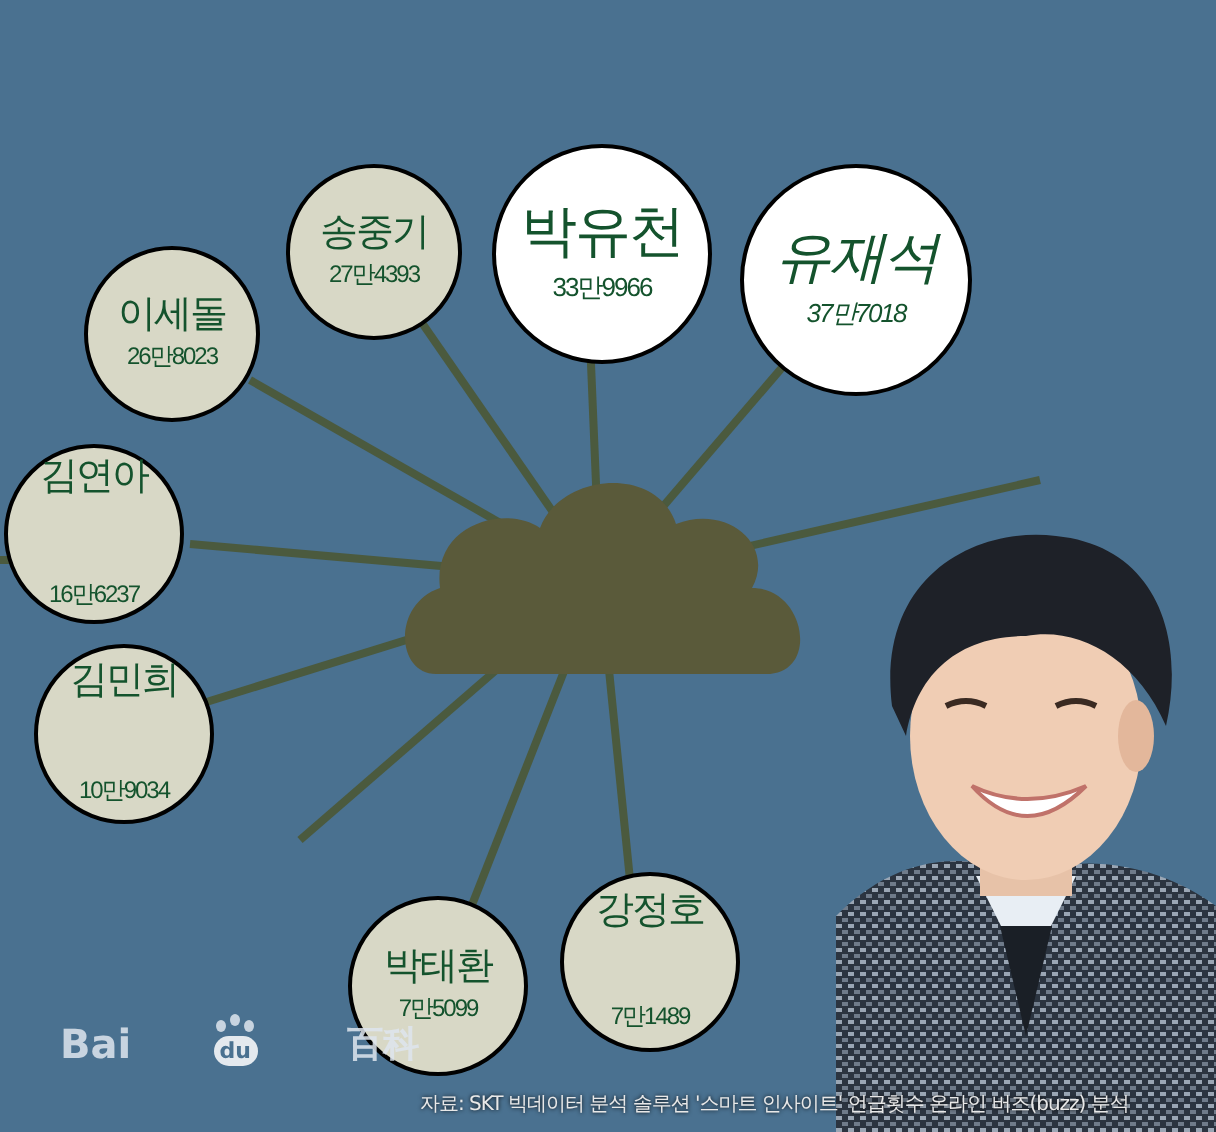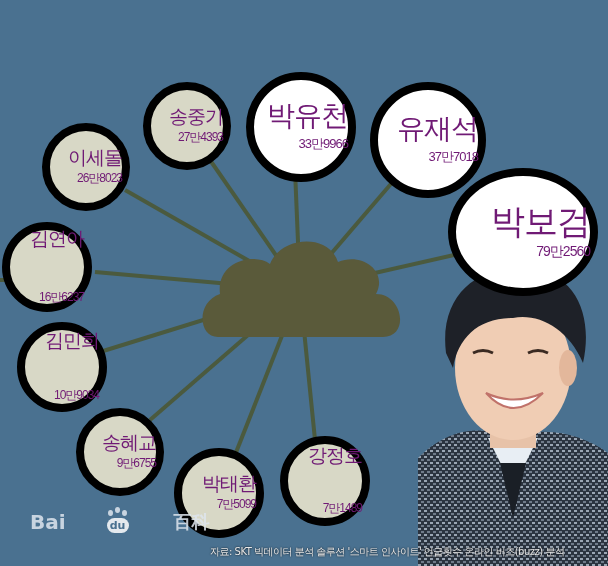--- a/index.html
+++ b/index.html
@@ -1,19 +1,19 @@
 <!DOCTYPE html>
 <html><head>
 <meta charset="utf-8">
 <style>
   html, body { margin:0; padding:0; }
   body { width:608px; height:566px; overflow:hidden; background:#4a7190; position:relative; font-family:"DejaVu Sans", sans-serif; }
   #stage { position:absolute; left:0; top:0; width:608px; height:566px; background:#4a7190; }
   svg.lines { position:absolute; left:0; top:0; }
-  .bubble { position:absolute; border-radius:50%; box-sizing:border-box; border:8px solid #000000; display:flex; flex-direction:column; align-items:flex-end; justify-content:center; color:#701a75; text-align:center; }
+  .bubble { position:absolute; border-radius:50%; box-sizing:border-box; border:2px solid #000000; display:flex; flex-direction:column; align-items:center; justify-content:center; color:#14532d; text-align:center; }
   .bubble.small { background:#d8d8c6; }
   .bubble.big { background:#ffffff; }
   .bubble .name { line-height:1.1; letter-spacing:-1px; }
   .bubble .count { font-family:"Liberation Sans Narrow","Liberation Sans", sans-serif; letter-spacing:-1px; margin-top:3px; }
   .cloud { position:absolute; left:198px; top:232px; width:210px; height:110px; }
   .cloud-text { position:absolute; left:200px; top:262px; width:200px; text-align:center; color:#f2f2ea; }
   .cloud-text .t1, .cloud-text .t2 { font-weight:bold; font-size:17px; line-height:22px; letter-spacing:-0.5px; }
   .cloud-text .t3 { font-size:13px; margin-top:2px; }
   .photo { position:absolute; left:418px; top:258px; width:190px; height:308px; overflow:hidden; }
   .source { position:absolute; left:210px; top:545px; font-size:10px; color:#e8e8e8; letter-spacing:-0.5px; white-space:nowrap; text-shadow:0 0 2px #000; }
@@ -60,26 +60,22 @@
       <rect x="72" y="140" width="46" height="50" fill="#e7c2a8"></rect>
       <ellipse cx="95" cy="110" rx="58" ry="72" fill="#f0cdb4"></ellipse>
       <ellipse cx="150" cy="110" rx="9" ry="18" fill="#e3b79b"></ellipse>
       <path d="M28,95 C20,30 70,5 110,10 C160,15 175,60 165,105 C150,70 120,55 95,60 C60,60 40,80 35,110 Z" fill="#1e2128"></path>
       <path d="M55,95 Q65,90 75,95" stroke="#3a2a22" stroke-width="3" fill="none"></path>
       <path d="M110,95 Q120,90 130,95" stroke="#3a2a22" stroke-width="3" fill="none"></path>
       <path d="M68,135 Q95,165 125,135 Q95,148 68,135 Z" fill="#ffffff" stroke="#c0726a" stroke-width="2"></path>
     </svg>
   </div>
 
-  <div class="bubble big" style="left:448px;top:168px;width:150px;height:128px;border-radius:50%;">
-    <div class="name" style="font-size:34px;">박보검</div>
-    <div class="count" style="font-size:14px;">79만2560</div>
-  </div>
 
-  <div class="bubble big" style="left:370px;top:82px;width:116px;height:116px;">
+  <div class="bubble big" style="left:370px;top:82px;width:116px;height:116px;font-style:italic;">
     <div class="name" style="font-size:28px;">유재석</div>
     <div class="count" style="font-size:13px;">37만7018</div>
   </div>
 
   <div class="bubble big" style="left:246px;top:72px;width:110px;height:110px;">
     <div class="name" style="font-size:28px;">박유천</div>
     <div class="count" style="font-size:13px;">33만9966</div>
   </div>
 
   <div class="bubble small" style="left:143px;top:82px;width:88px;height:88px;">
@@ -95,24 +91,20 @@
   <div class="bubble small" style="left:2px;top:222px;width:90px;height:90px;">
     <div class="name" style="font-size:19px;">김연아</div>
     <div class="count" style="font-size:12px;margin-top:40px;">16만6237</div>
   </div>
 
   <div class="bubble small" style="left:17px;top:322px;width:90px;height:90px;gap:34px;">
     <div class="name" style="font-size:19px;">김민희</div>
     <div class="count" style="font-size:12px;">10만9034</div>
   </div>
 
-  <div class="bubble small" style="left:76px;top:408px;width:88px;height:88px;">
-    <div class="name" style="font-size:19px;">송혜교</div>
-    <div class="count" style="font-size:12px;">9만6755</div>
-  </div>
 
   <div class="bubble small" style="left:174px;top:448px;width:90px;height:90px;">
     <div class="name" style="font-size:19px;">박태환</div>
     <div class="count" style="font-size:12px;">7만5099</div>
   </div>
 
   <div class="bubble small" style="left:280px;top:436px;width:90px;height:90px;gap:32px;">
     <div class="name" style="font-size:19px;">강정호</div>
     <div class="count" style="font-size:12px;">7만1489</div>
   </div>

